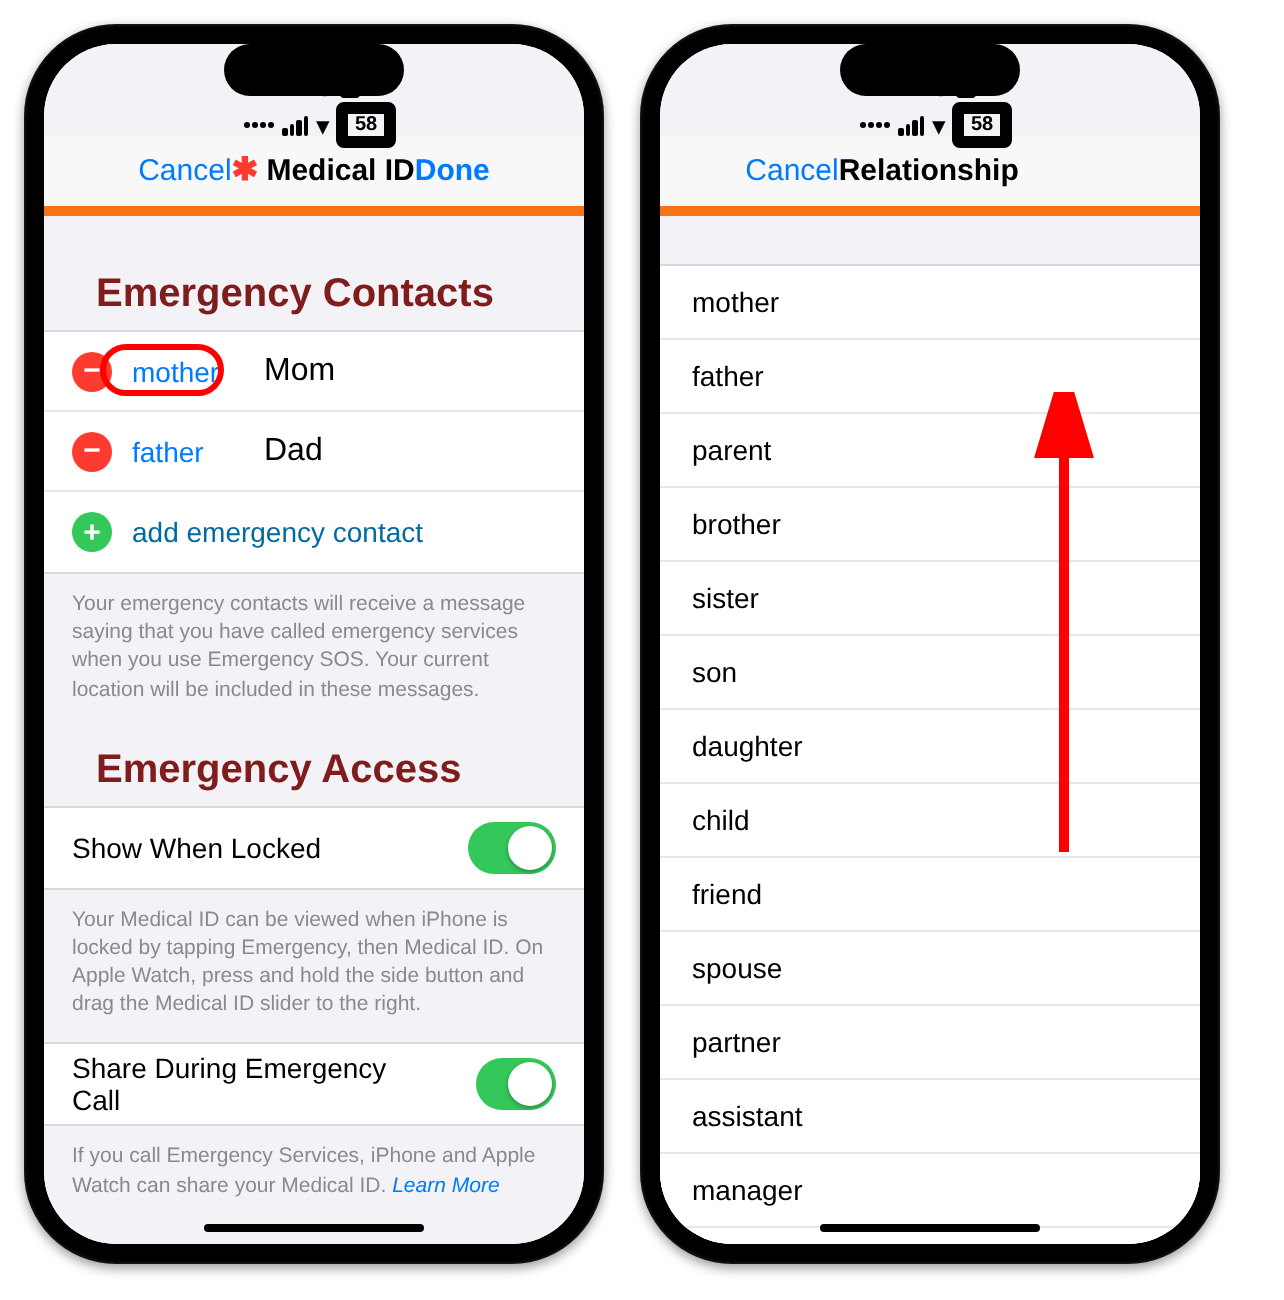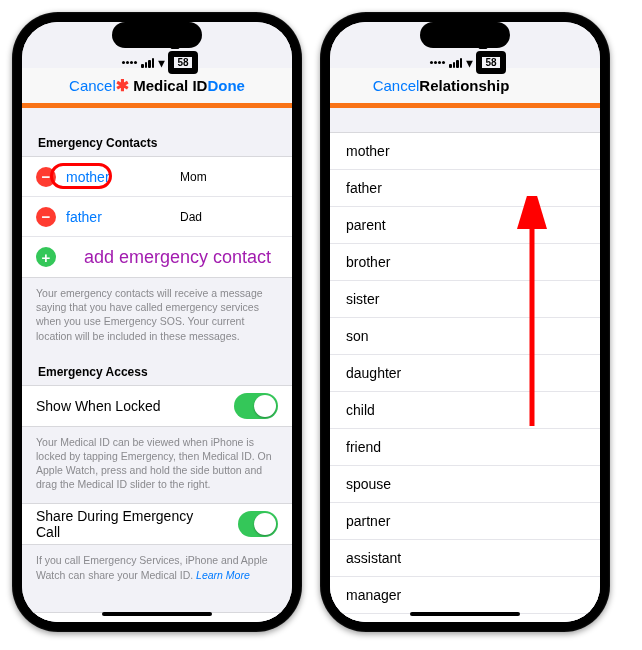--- a/index.html
+++ b/index.html
@@ -91,24 +91,24 @@
   .content {
     flex:1;
     overflow:hidden;
     background:#f2f2f7;
     font-size: 13px;
     display:flex;
     flex-direction:column;
   }
 
   .section-h {
-    padding: 28px 14px 6px 16px;
-    font-size: 12px;
+    padding: 28px 14px 6px 26px;
+    font-size: 20px;
     font-weight: 600;
-    color: #000000;
+    color: #7f1d1d;
   }
   .group {
     background:#fff;
     border-top:1px solid #d8d8dc;
     border-bottom:1px solid #d8d8dc;
   }
   .row {
     display:flex;
     align-items:center;
     min-height: 40px;
@@ -131,22 +131,22 @@
     align-items:center; justify-content:center;
     font-weight:700; font-size:15px; line-height:1;
     margin-right:10px;
     flex-shrink:0;
   }
   .rel {
     width: 66px;
     color:#007aff;
     font-size:14px;
   }
-  .pname { color:#000; font-size:12px;margin-left:48px; }
-  .addlink { color:#a21caf; font-size:18px;margin-left:18px; }
+  .pname { color:#000; font-size:16px; }
+  .addlink { color:#0369a1; font-size:14px; }
   .footnote {
     padding: 8px 14px 12px 14px;
     font-size: 10.5px;
     color:#8a8a8e;
     line-height:1.35;
   }
   .footnote a { color:#007aff; text-decoration:none;font-style:italic; }
 
   .toggle {
     margin-left:auto;

